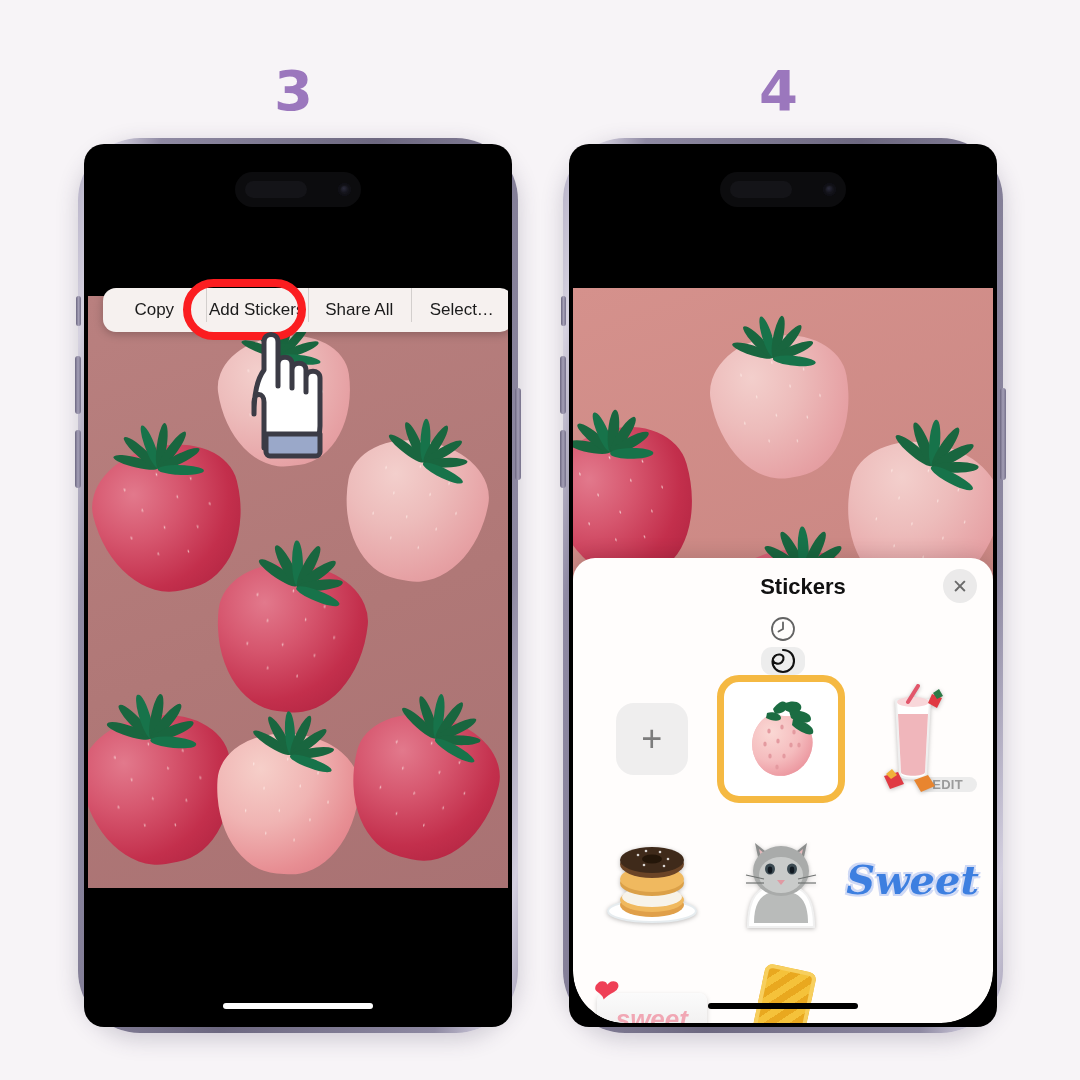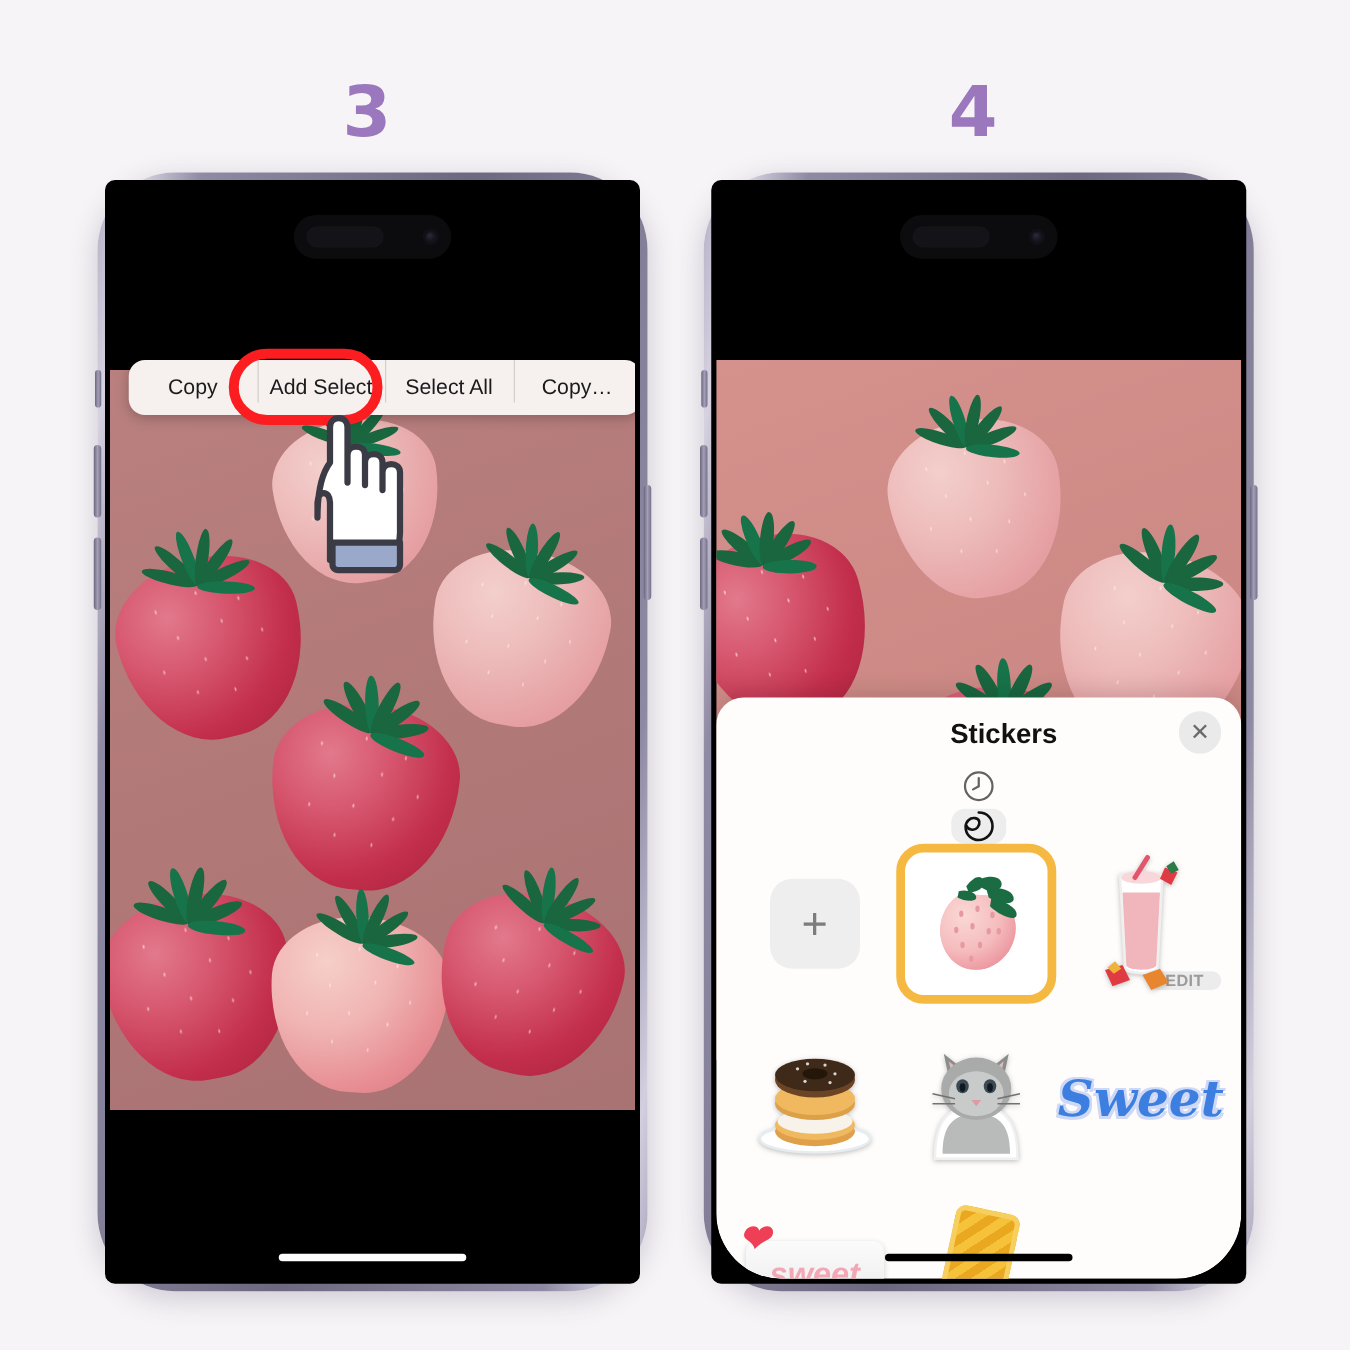--- a/index.html
+++ b/index.html
@@ -28,21 +28,21 @@
     position:absolute;top:138px;width:440px;height:895px;
     border-radius:62px;
     background:linear-gradient(100deg,#b3aec4 0%,#d6d2e0 6%,#8f8aa3 14%,#6d6880 50%,#8e89a2 86%,#d3cfdf 95%,#a9a4ba 100%);
     box-shadow:0 6px 22px rgba(60,50,80,.22);
     padding:6px;box-sizing:border-box;
   }
   #phone-left{left:78px;}
   #phone-right{left:563px;}
   .phone-inner{
     position:absolute;inset:6px;
-    border-radius:8px;background:#000;
+    border-radius:20px;background:#000;
     overflow:hidden;
   }
   .screen{
     position:absolute;inset:4px;
     border-radius:52px;background:#000;overflow:hidden;
   }
 
   
   .btn-side{position:absolute;background:linear-gradient(90deg,#6b6680,#a49fb6,#75708a);border-radius:3px;}
   .bs-mute{left:-2px;top:158px;width:5px;height:30px;}
@@ -313,23 +313,23 @@
           </div>
         </div>
 
         <div class="island">
           <div class="pill"></div>
           <div class="cam"></div>
         </div>
 
         <div class="ctx-menu">
           <div class="ctx-item">Copy</div>
-          <div class="ctx-item">Add Select</div>
-          <div class="ctx-item">Select All</div>
-          <div class="ctx-item">Copy…</div>
+          <div class="ctx-item">Add Stickers</div>
+          <div class="ctx-item">Share All</div>
+          <div class="ctx-item">Select…</div>
         </div>
         <div class="ctx-highlight"></div>
 
         <svg class="hand" viewBox="0 0 115 130">
           <g stroke="#3b3b45" stroke-width="5" stroke-linejoin="round" fill="#ffffff">
             <path d="M34 118 L34 72 C34 62 24 62 24 72 L24 84 C24 60 28 48 34 40
                      L34 12 C34 2 48 2 48 12 L48 56
                      L48 34 C48 25 62 25 62 34 L62 58
                      L62 40 C62 31 76 31 76 40 L76 62
                      L76 48 C76 39 90 39 90 48 L90 96

